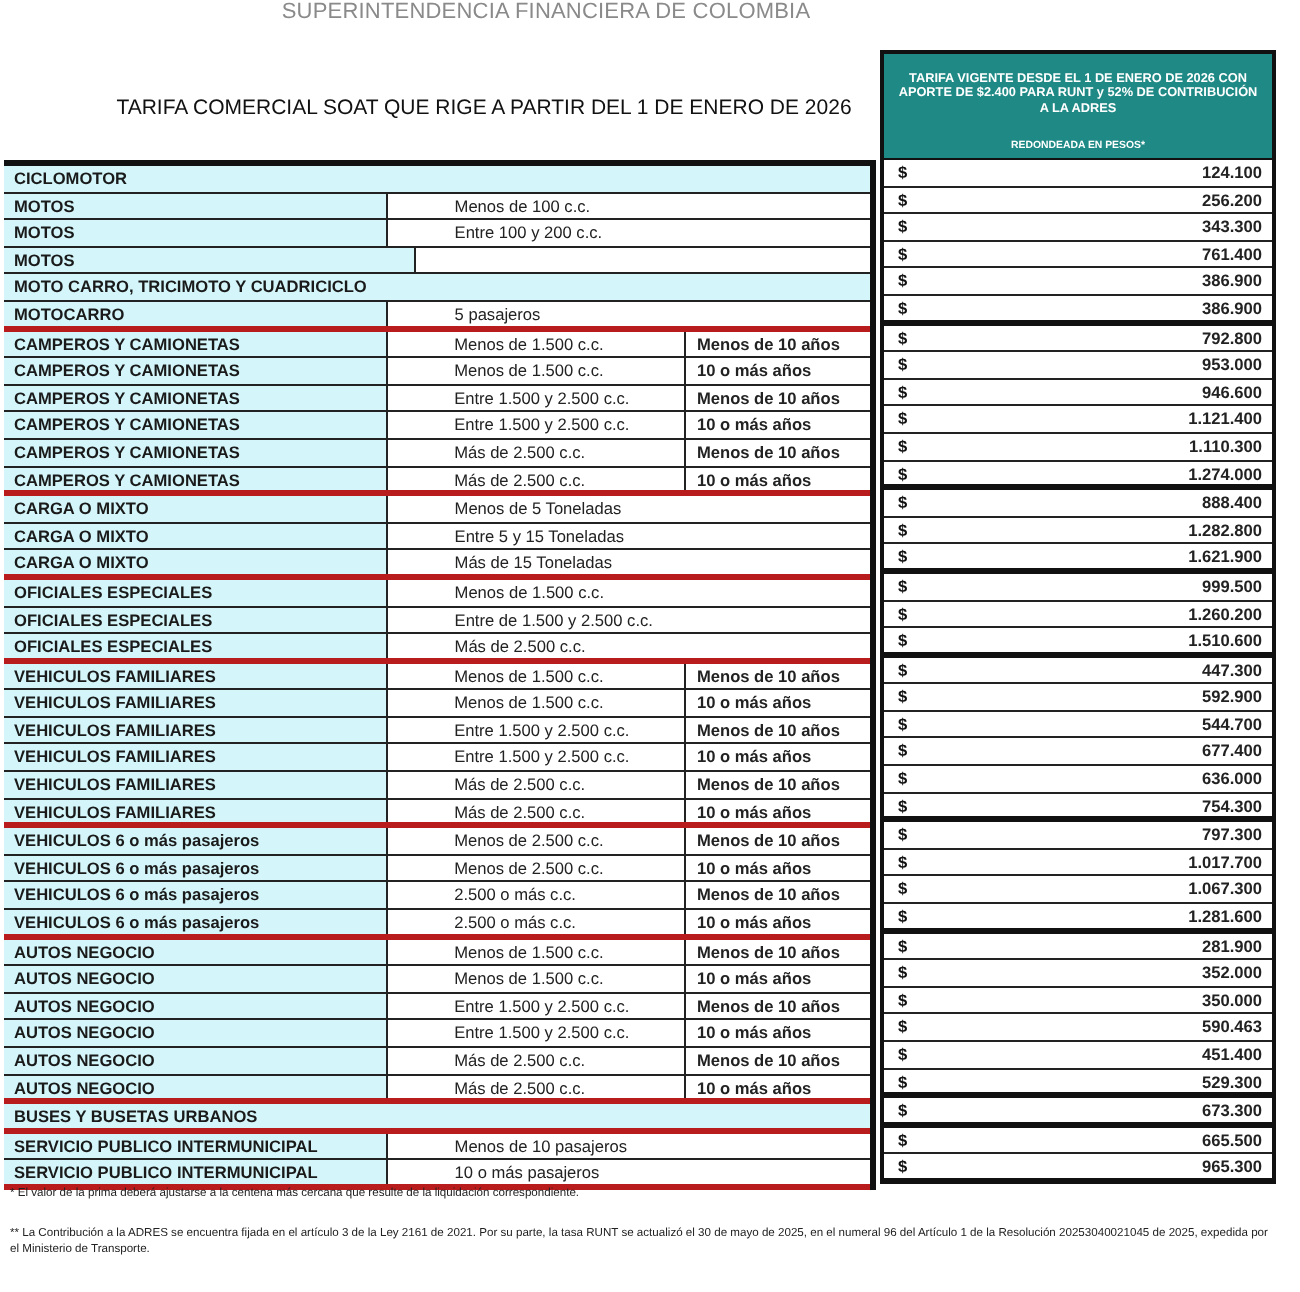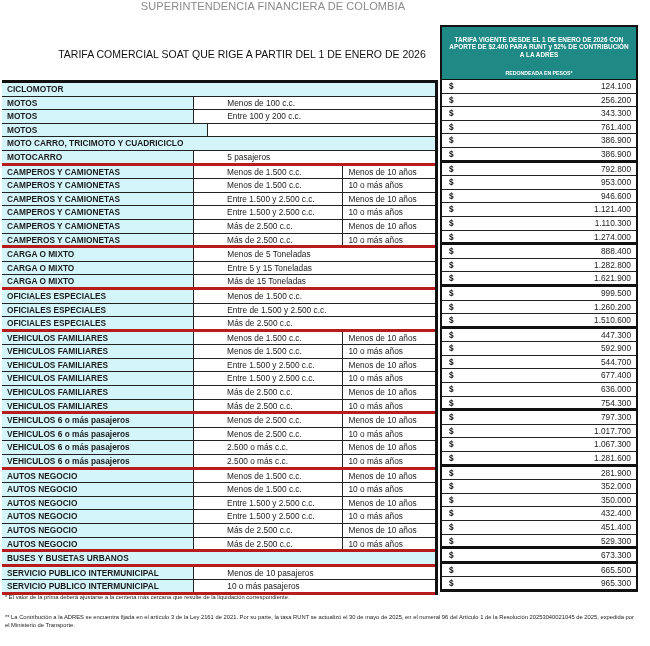--- a/index.html
+++ b/index.html
@@ -10,25 +10,25 @@
     .rate-header .h1 { font-size:6.4px; line-height:7.4px; padding:9px 6px 0 6px; }
     .rate-header .h2 { font-size:5.2px; position:absolute; bottom:3px; left:0; width:100%; }
     .left-table { position:absolute; left:2px; top:80px; width:433px; border-top:3px solid #111; border-right:3px solid #111; }
     .right-table { position:absolute; left:440px; top:79px; width:194px; border-left:2px solid #111; border-right:2px solid #111; border-top:1px solid #111; }
     .row { display:flex; height:12.6px; border-bottom:1px solid #222; font-size:8.3px; line-height:12.6px; font-weight:bold; }
     .row.group-end { border-bottom:3px solid #b91c1c; height:11.6px; }
     .c1 { width:206px; background:#d4f6fa; padding-left:5px; box-sizing:border-box; border-right:1px solid #222; white-space:nowrap; overflow:hidden; color:#1a1a1a; }
     .c1.full { width:465px; border-right:none; }
     .c2 { width:129px; padding-left:4px; box-sizing:border-box; border-right:1px solid #222; white-space:nowrap; font-weight:normal; color:#222;margin-left:29px; }
     .c2.wide { width:227px; border-right:none; }
-    .c3 { width:98px; padding-left:5px; box-sizing:border-box; white-space:nowrap; font-weight:normal; color:#222; }
+    .c3 { width:98px; padding-left:5px; box-sizing:border-box; white-space:nowrap; font-weight:bold; color:#222; }
     .prow { display:flex; justify-content:space-between; height:12.6px; border-bottom:1px solid #222; font-size:8.3px; line-height:12.6px; padding:0 5px 0 7px; box-sizing:content-box; }
     .prow.group-end { border-bottom:3px solid #111; height:11.6px; }
     .prow .cur { font-weight:bold; }
-    .prow .val { font-weight:normal; color:#222; }
+    .prow .val { font-weight:bold; color:#222; }
     .footnote { position:absolute; left:5px; font-size:5.8px; color:#222; line-height:8px; width:630px; }
     .fn1 { top:593px; }
     .fn2 { top:613px; }
   </style>
 </head>
 <body>
 
 <div class="org-title">SUPERINTENDENCIA FINANCIERA DE COLOMBIA</div>
 <div class="left-title">TARIFA COMERCIAL SOAT QUE RIGE A PARTIR DEL 1 DE ENERO DE 2026</div>
 
@@ -325,21 +325,21 @@
     <div class="prow">
       <span class="cur">$</span>
       <span class="val">352.000</span>
     </div>
     <div class="prow">
       <span class="cur">$</span>
       <span class="val">350.000</span>
     </div>
     <div class="prow">
       <span class="cur">$</span>
-      <span class="val">432.400</span>
+      <span class="val">590.463</span>
     </div>
     <div class="prow">
       <span class="cur">$</span>
       <span class="val">451.400</span>
     </div>
     <div class="prow group-end">
       <span class="cur">$</span>
       <span class="val">529.300</span>
     </div>
     <div class="prow group-end">

